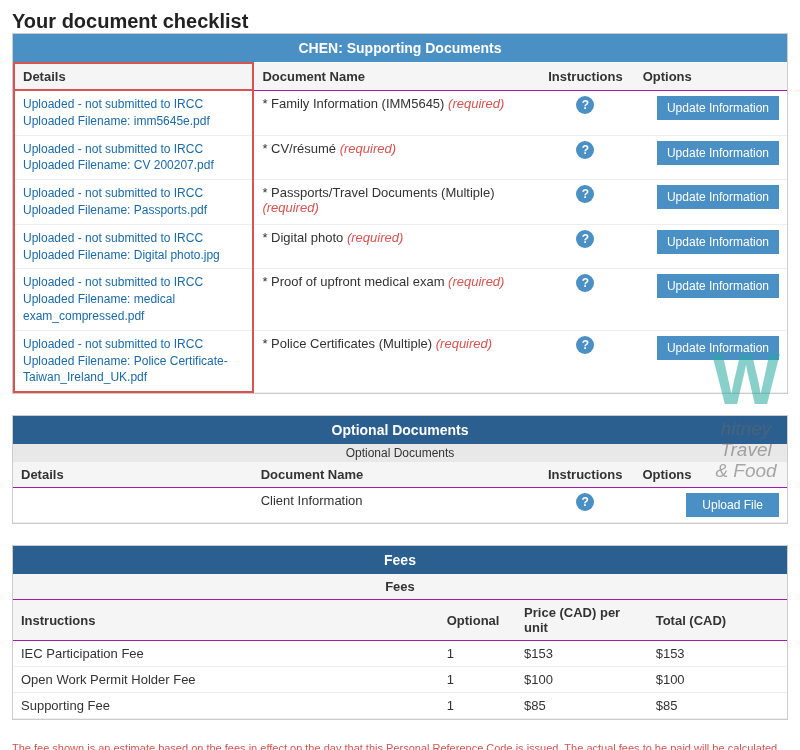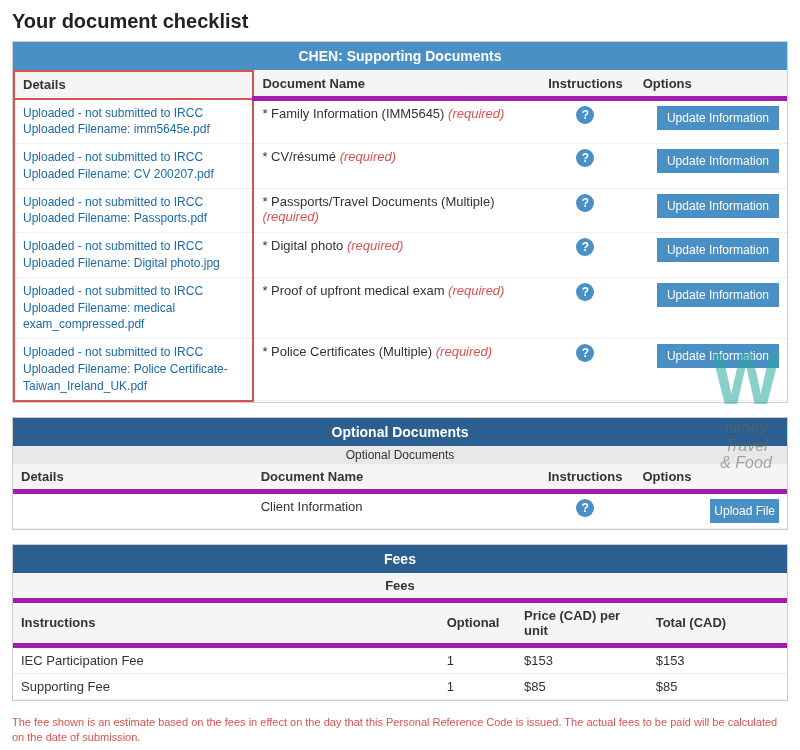--- a/index.html
+++ b/index.html
@@ -12,27 +12,26 @@
       min-height: 750px;
       overflow-x: hidden;
     }
     .page-wrapper {
       padding: 10px 12px;
       position: relative;
     }
     h1.page-title {
       font-size: 20px;
       font-weight: bold;
-      margin-bottom: 8px;
       color: #222;
     }
     
     .section {
       border: 1px solid #ccc;
-      margin-bottom: 14px;
+      margin-bottom: 21px;
     }
     .section-header {
       background: #4a90c4;
       color: #fff;
       text-align: center;
       font-weight: bold;
       font-size: 14px;
       padding: 6px 10px;
     }
     .section-header.dark {
@@ -41,42 +40,42 @@
     
     table {
       width: 100%;
       border-collapse: collapse;
     }
     th {
       font-weight: bold;
       font-size: 13px;
       padding: 5px 8px;
       text-align: left;
-      border-bottom: 5px solid #a21caf;
+      border-bottom: 1px solid #a21caf;
       background: #f5f5f5;
     }
     td {
       padding: 5px 8px;
       border-bottom: 1px solid #eee;
       vertical-align: top;
     }
     .btn-update {
       background: #4a90c4;
       color: #fff;
       border: none;
       padding: 5px 10px;
       font-size: 12px;
       cursor: pointer;
       white-space: nowrap;
     }
     .btn-upload {
       background: #4a90c4;
       color: #fff;
       border: none;
-      padding: 5px 4px;
+      padding: 5px 16px;
       font-size: 12px;
       cursor: pointer;
     }
     .question-icon {
       display: inline-block;
       background: #4a90c4;
       color: #fff;
       border-radius: 50%;
       width: 18px;
       height: 18px;
@@ -110,21 +109,21 @@
       pointer-events: none;
       text-align: center;
       line-height: 1.1;
     }
     .watermark .w-letter {
       font-size: 72px;
       font-weight: bold;
       color: #2aa9a0;
     }
     .watermark .w-text {
-      font-size: 16px;
+      font-size: 19px;
       color: #666;
       font-style: italic;
     }
     .optional-subheader {
       text-align: center;
       font-size: 12px;
       padding: 2px 4px;
       background: #e8e8e8;
       color: #333;
     }
@@ -237,20 +236,26 @@
         </tr>
       </thead>
       <tbody id="fees-rows">
       <tr>
             <td>IEC Participation Fee</td>
             <td>1</td>
             <td>$153</td>
             <td>$153</td>
           </tr>
           <tr>
+            <td>Open Work Permit Holder Fee</td>
+            <td>1</td>
+            <td>$100</td>
+            <td>$100</td>
+          </tr>
+          <tr>
             <td>Supporting Fee</td>
             <td>1</td>
             <td>$85</td>
             <td>$85</td>
           </tr>
         </tbody>
     </table>
   </div>
 
   <div class="footer-note">The fee shown is an estimate based on the fees in effect on the day that this Personal Reference Code is issued. The actual fees to be paid will be calculated on the date of submission.</div>

